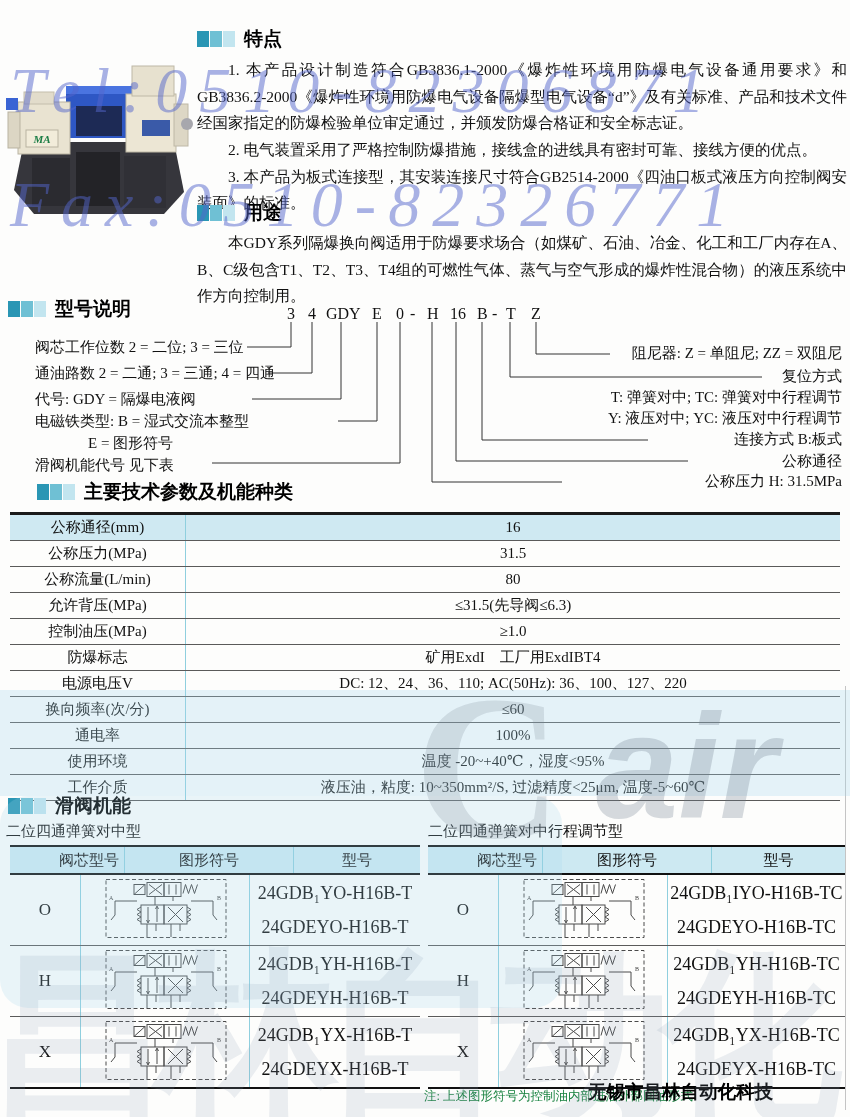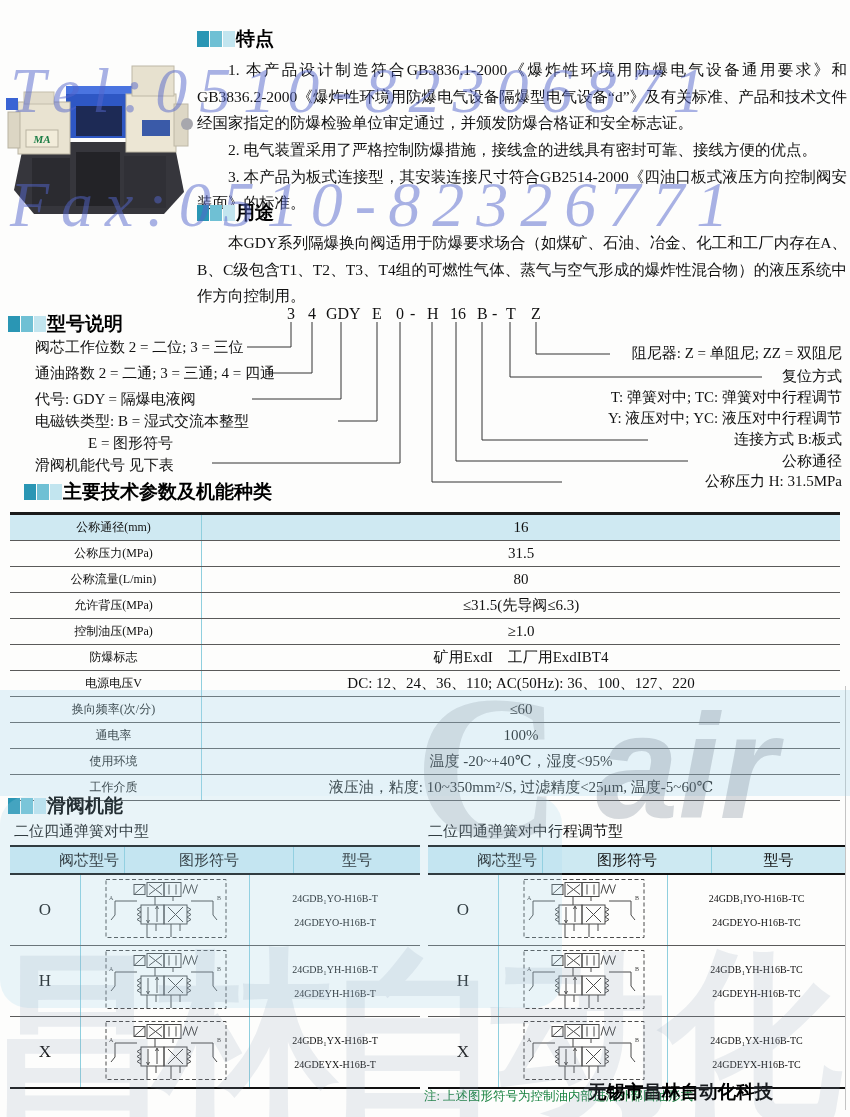--- a/index.html
+++ b/index.html
@@ -1,65 +1,65 @@
 <!DOCTYPE html>
 <html><head>
 <meta charset="utf-8">
 <style>
   html,body{margin:0;padding:0;background:#888;}
   .page{position:relative;width:850px;height:1117px;background:#fdfdfc;margin:0 auto;
         font-family:"Liberation Serif","DejaVu Serif",serif;color:#111;overflow:hidden;}
 
   
-  .sec-title{display:flex;align-items:center;gap:1px;
+  .sec-title{display:flex;align-items:center;gap:9px;
              font-family:"Liberation Sans","DejaVu Sans",sans-serif;
              font-weight:bold;font-size:19px;color:#000;white-space:nowrap;}
   .sq-group{display:inline-flex;gap:1px;}
   .sq{display:inline-block;width:12px;height:16px;}
   .sq.a{background:#2a96b4}.sq.b{background:#6fc0d4}.sq.c{background:#c2e5ef}
 
   
   .product{position:absolute;left:4px;top:42px;width:190px;height:180px;}
   .features{position:absolute;left:197px;top:26px;width:650px;}
   .features p, .usage p{margin:0;text-indent:2em;font-size:15.5px;line-height:1.72;text-align:justify;}
   .usage{position:absolute;left:197px;top:200px;width:650px;}
   .usage .sec-title{margin-bottom:4px;}
   .features .sec-title{margin-bottom:5px;}
 
   
-  .title-model{position:absolute;left:8px;top:311px;align-items:center;}
+  .title-model{position:absolute;left:8px;top:296px;align-items:center;}
   .code-char{position:absolute;top:305px;font-size:16px;white-space:nowrap;}
   .model-lines{position:absolute;left:0;top:300px;width:850px;height:195px;pointer-events:none;}
   .model-label{position:absolute;font-size:15px;white-space:nowrap;line-height:18px;}
   .model-label.rt{right:8px;text-align:right;}
 
   
-  .title-params{position:absolute;left:8px;top:479px;padding-left:16px;}
+  .title-params{position:absolute;left:21px;top:479px;padding-left:16px;}
   .params-table{position:absolute;left:10px;top:512px;width:830px;border-top:3px solid #1a1a1a;}
   .prow{display:flex;height:25px;border-bottom:1px solid #5a5a5a;align-items:stretch;}
   .prow.first{background:#cfe9f2;}
-  .plabel{width:175px;border-right:1px solid #8fcfde;display:flex;align-items:center;justify-content:center;font-size:12px;padding-left:16px;}
+  .plabel{width:175px;border-right:1px solid #8fcfde;display:flex;align-items:center;justify-content:center;font-size:15px;}
   .pvalue{flex:1;display:flex;align-items:center;justify-content:center;font-size:15px;}
 
   
   .title-spool{position:absolute;left:8px;top:793px;}
   .subtitle{position:absolute;top:822px;font-size:15px;}
-  .sub-l{left:14px;} .sub-r{left:428px;}
+  .sub-l{left:6px;} .sub-r{left:428px;}
   .spool-table{position:absolute;top:845px;border-top:2px solid #111;border-bottom:2px solid #111;}
   .spool-l{left:10px;width:410px;} .spool-r{left:428px;width:417px;}
   .shead{display:flex;height:26px;background:#cde9f2;border-bottom:2px solid #111;align-items:stretch;font-size:15px;}
   .shead>div{display:flex;align-items:center;justify-content:center;}
   .srow{display:flex;height:70px;border-bottom:1px solid #5a5a5a;align-items:stretch;}
   .srow:last-child{border-bottom:none;}
   .cc1{width:70px;border-right:1px solid #8fcfde;margin-left:44px;}
   .cc2{width:168px;border-right:1px solid #8fcfde;}
   .cc3{flex:1;}
   .scode{width:70px;border-right:1px solid #8fcfde;display:flex;align-items:center;justify-content:center;font-size:17px;}
   .ssym{width:168px;border-right:1px solid #8fcfde;display:flex;align-items:center;justify-content:center;}
-  .smodels{flex:1;display:flex;flex-direction:column;justify-content:center;align-items:center;gap:13px;font-size:10px;white-space:nowrap;}
+  .smodels{flex:1;display:flex;flex-direction:column;justify-content:center;align-items:center;gap:13px;font-size:18px;white-space:nowrap;}
 
   .note{position:absolute;left:424px;top:1088px;font-size:12.5px;color:#15803d;}
   .footer{position:absolute;left:588px;top:1079px;font-family:"Liberation Sans","DejaVu Sans",sans-serif;
           font-weight:bold;font-size:18.5px;color:#000;}
   .right-border{position:absolute;left:845px;top:686px;width:1px;height:424px;background:#c4c4c4;}
 
   
   .wm{position:absolute;font-family:"Liberation Serif","DejaVu Serif",serif;
       color:rgba(84,102,204,0.50);white-space:nowrap;z-index:6;pointer-events:none;font-style:italic;}
   .wm-tel{left:10px;top:54px;font-size:64px;letter-spacing:12px;}

